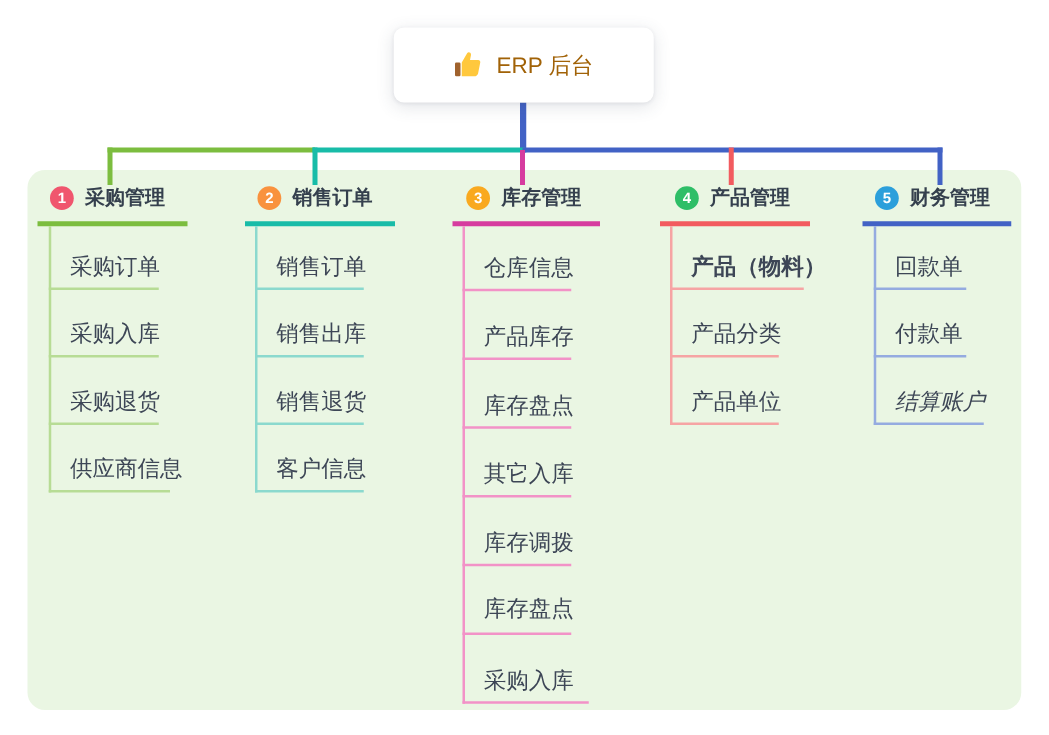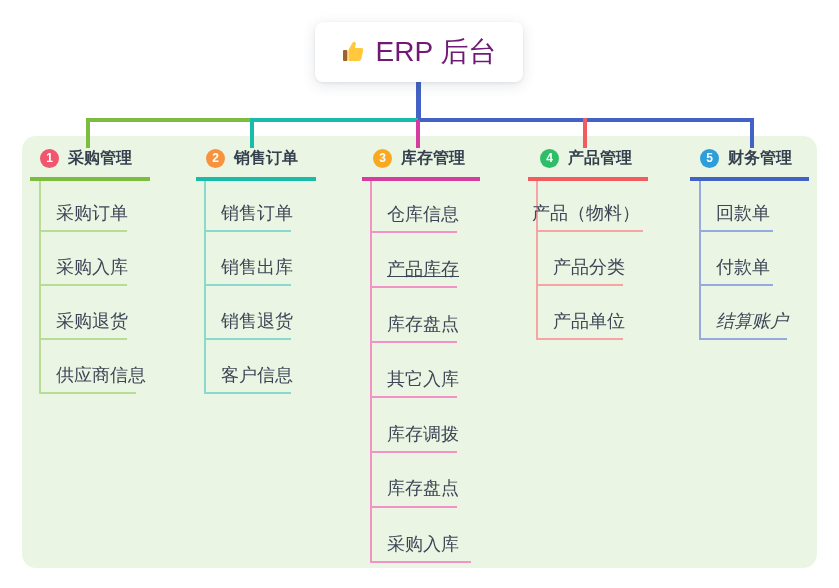--- a/index.html
+++ b/index.html
@@ -4,21 +4,21 @@
 <style>
   html,body { margin:0; padding:0; background:#ffffff; }
   body { font-family:"Liberation Sans","DejaVu Sans",sans-serif; }
   .stage { position:relative; width:839px; height:588px; background:#ffffff; overflow:hidden; }
 
   .root-node {
     position:absolute; left:315px; top:22px; width:208px; height:60px;
     background:#ffffff; border-radius:8px;
     box-shadow:0 3px 14px rgba(60,70,90,.14), 0 1px 3px rgba(60,70,90,.08);
     display:flex; align-items:center; justify-content:center; gap:10px;
-    font-size:28px; color:#701a75; font-weight:500; z-index:4;
+    font-size:18px; color:#a16207; font-weight:500; z-index:4;
   }
   .thumb { display:flex; align-items:center; }
 
   .panel { position:absolute; left:22px; top:136px; width:795px; height:432px; border-radius:14px; z-index:1; }
 
   .line { position:absolute; z-index:2; }
   .hline { height:4px; }
   .subline { height:2px; }
   .vline { width:2px; }
   .drop { width:4px; }
@@ -98,41 +98,41 @@
 
   <div class="branch-head" style="left:373px;top:147px;">
     <span class="badge" style="background-color: rgb(249, 169, 31);">3</span>
     <span>库存管理</span>
   </div>
   <div class="line hline" style="left: 362px; top: 177px; width: 118px; background-color: rgb(214, 60, 159);"></div>
   <div class="line vline" style="left: 370px; top: 181px; height: 382px; background-color: rgb(242, 146, 199);"></div>
 
   <div class="sub-label" style="left:387px;top:204px;">仓库信息</div>
   <div class="line subline" style="left: 370px; top: 231px; width: 87px; background-color: rgb(242, 146, 199);"></div>
-  <div class="sub-label" style="left:387px;top:259px;text-decoration:underline;">产品库存</div>
+  <div class="sub-label" style="left:387px;top:259px;">产品库存</div>
   <div class="line subline" style="left: 370px; top: 286px; width: 87px; background-color: rgb(242, 146, 199);"></div>
   <div class="sub-label" style="left:387px;top:314px;">库存盘点</div>
   <div class="line subline" style="left: 370px; top: 341px; width: 87px; background-color: rgb(242, 146, 199);"></div>
   <div class="sub-label" style="left:387px;top:369px;">其它入库</div>
   <div class="line subline" style="left: 370px; top: 396px; width: 87px; background-color: rgb(242, 146, 199);"></div>
   <div class="sub-label" style="left:387px;top:424px;">库存调拨</div>
   <div class="line subline" style="left: 370px; top: 451px; width: 87px; background-color: rgb(242, 146, 199);"></div>
   <div class="sub-label" style="left:387px;top:479px;font-family:Liberation Mono, monospace;">库存盘点</div>
   <div class="line subline" style="left: 370px; top: 506px; width: 87px; background-color: rgb(242, 146, 199);"></div>
   <div class="sub-label" style="left:387px;top:534px;">采购入库</div>
   <div class="line subline" style="left: 370px; top: 561px; width: 101px; background-color: rgb(242, 146, 199);"></div>
 
   <div class="branch-head" style="left:540px;top:147px;">
     <span class="badge" style="background-color: rgb(46, 190, 103);">4</span>
     <span>产品管理</span>
   </div>
   <div class="line hline" style="left: 528px; top: 177px; width: 120px; background-color: rgb(242, 91, 95);"></div>
   <div class="line vline" style="left: 536px; top: 181px; height: 159px; background-color: rgb(246, 164, 164);"></div>
 
-  <div class="sub-label" style="left:532px;top:203px;">产品（物料）</div>
+  <div class="sub-label" style="left:553px;top:203px;font-weight:bold;">产品（物料）</div>
   <div class="line subline" style="left: 536px; top: 230px; width: 107px; background-color: rgb(246, 164, 164);"></div>
   <div class="sub-label" style="left:553px;top:257px;">产品分类</div>
   <div class="line subline" style="left: 536px; top: 284px; width: 87px; background-color: rgb(246, 164, 164);"></div>
   <div class="sub-label" style="left:553px;top:311px;">产品单位</div>
   <div class="line subline" style="left: 536px; top: 338px; width: 87px; background-color: rgb(246, 164, 164);"></div>
 
   <div class="branch-head" style="left:700px;top:147px;">
     <span class="badge" style="background-color: rgb(44, 159, 219);">5</span>
     <span>财务管理</span>
   </div>

